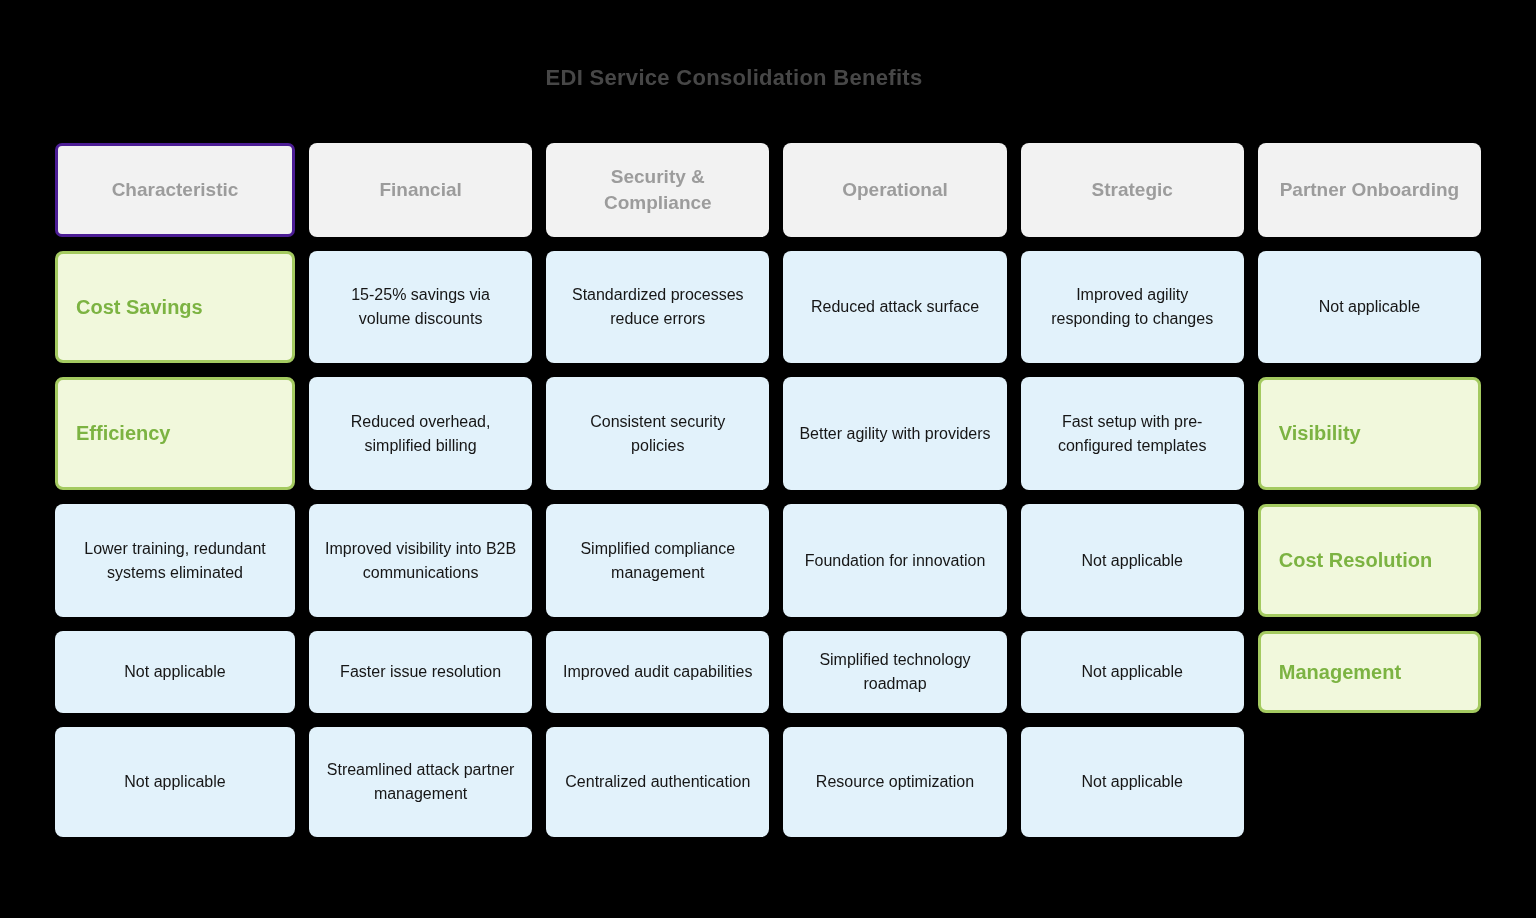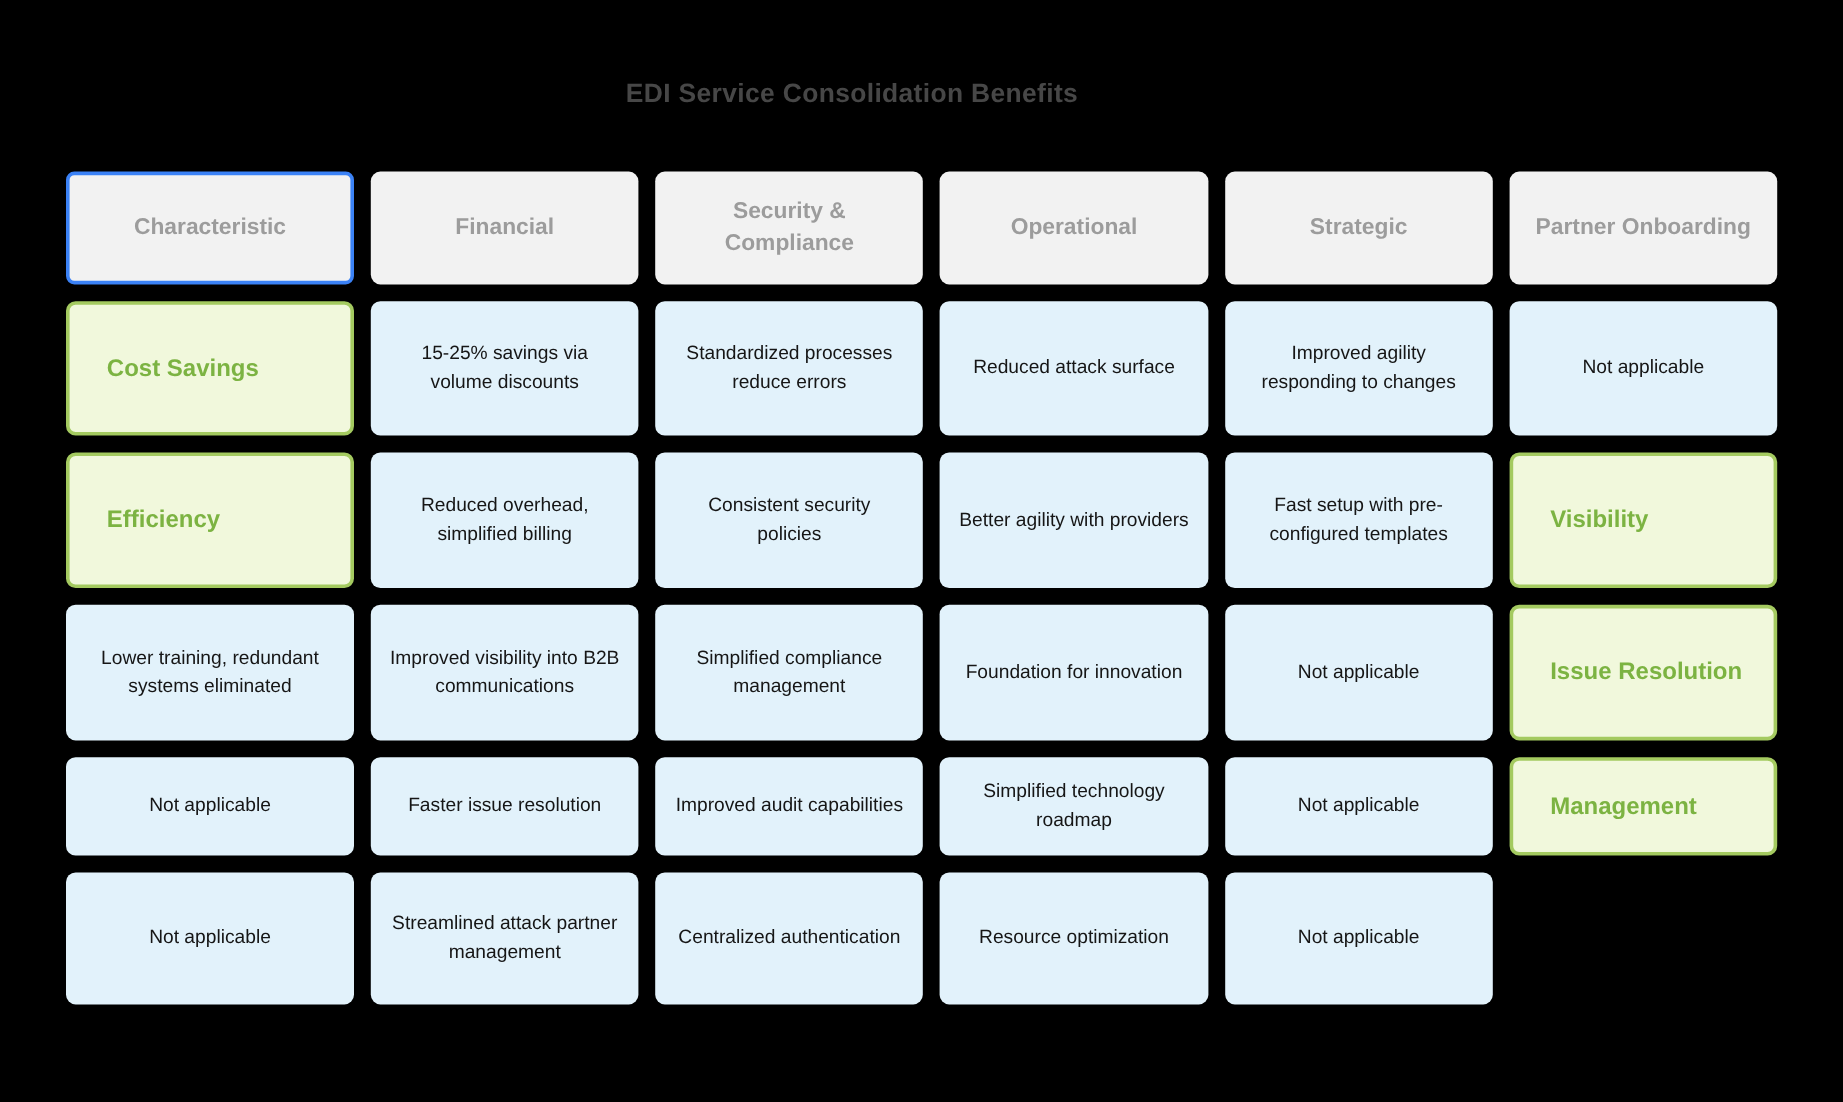--- a/index.html
+++ b/index.html
@@ -18,20 +18,21 @@
   .title {
     position: absolute;
     top: 65px;
     left: 0;
     width: 1420px;
     text-align: center;
     font-size: 22px;
     font-weight: bold;
     color: #474747;
     letter-spacing: 0.3px;
+    padding-left: 24px;
   }
   .grid {
     position: absolute;
     left: 55px;
     top: 143px;
     width: 1426px;
     display: grid;
     grid-template-columns: 240px repeat(5, 1fr);
     grid-template-rows: 94px 112px 113px 113px 82px 110px;
     column-gap: 14px;
@@ -47,32 +48,32 @@
     padding: 8px 16px;
   }
   .cell.header {
     background: #f2f2f2;
     color: #9c9c9c;
     font-weight: bold;
     font-size: 19px;
     line-height: 1.35;
   }
   .cell.header.first {
-    border: 3px solid #3b82f6;
+    border: 3px solid #4c1d95;
     border-radius: 7px;
   }
   .cell.rowlabel {
     background: #f1f8dc;
     border: 3px solid #a4ca60;
     color: #7cb342;
     font-weight: bold;
     font-size: 20px;
     justify-content: flex-start;
     text-align: left;
-    padding-left: 31px;
+    padding-left: 18px;
   }
   .cell.data {
     background: #e2f2fb;
     color: #161616;
     font-size: 16px;
     line-height: 1.5;
   }
 </style>
 </head>
 <body>
@@ -102,21 +103,21 @@
     <div class="cell data">Better agility with providers</div>
     <div class="cell data">Fast setup with pre-configured templates</div>
 
     <div class="cell rowlabel">Visibility</div>
     <div class="cell data">Lower training, redundant systems eliminated</div>
     <div class="cell data">Improved visibility into B2B communications</div>
     <div class="cell data">Simplified compliance management</div>
     <div class="cell data">Foundation for innovation</div>
     <div class="cell data">Not applicable</div>
 
-    <div class="cell rowlabel">Issue Resolution</div>
+    <div class="cell rowlabel">Cost Resolution</div>
     <div class="cell data">Not applicable</div>
     <div class="cell data">Faster issue resolution</div>
     <div class="cell data">Improved audit capabilities</div>
     <div class="cell data">Simplified technology roadmap</div>
     <div class="cell data">Not applicable</div>
 
     <div class="cell rowlabel">Management</div>
     <div class="cell data">Not applicable</div>
     <div class="cell data">Streamlined attack partner management</div>
     <div class="cell data">Centralized authentication</div>

